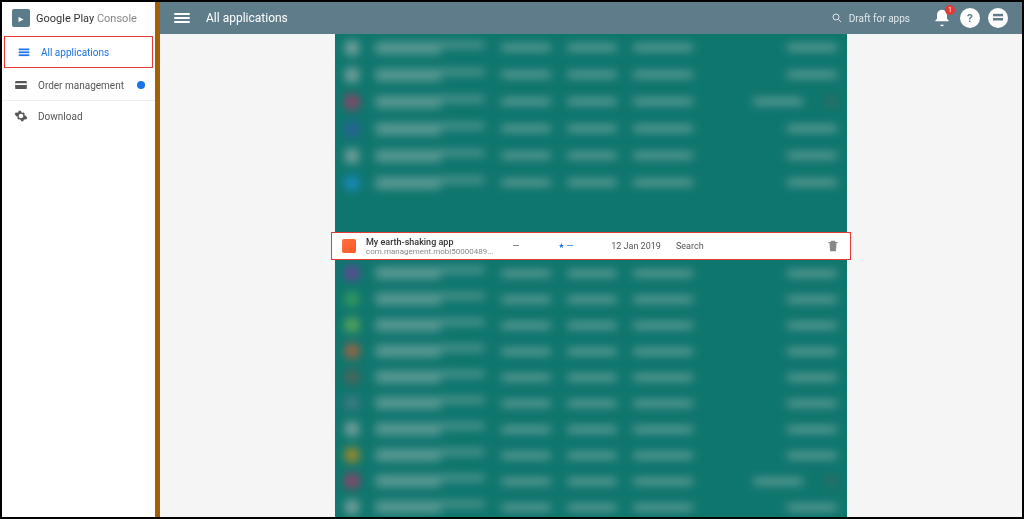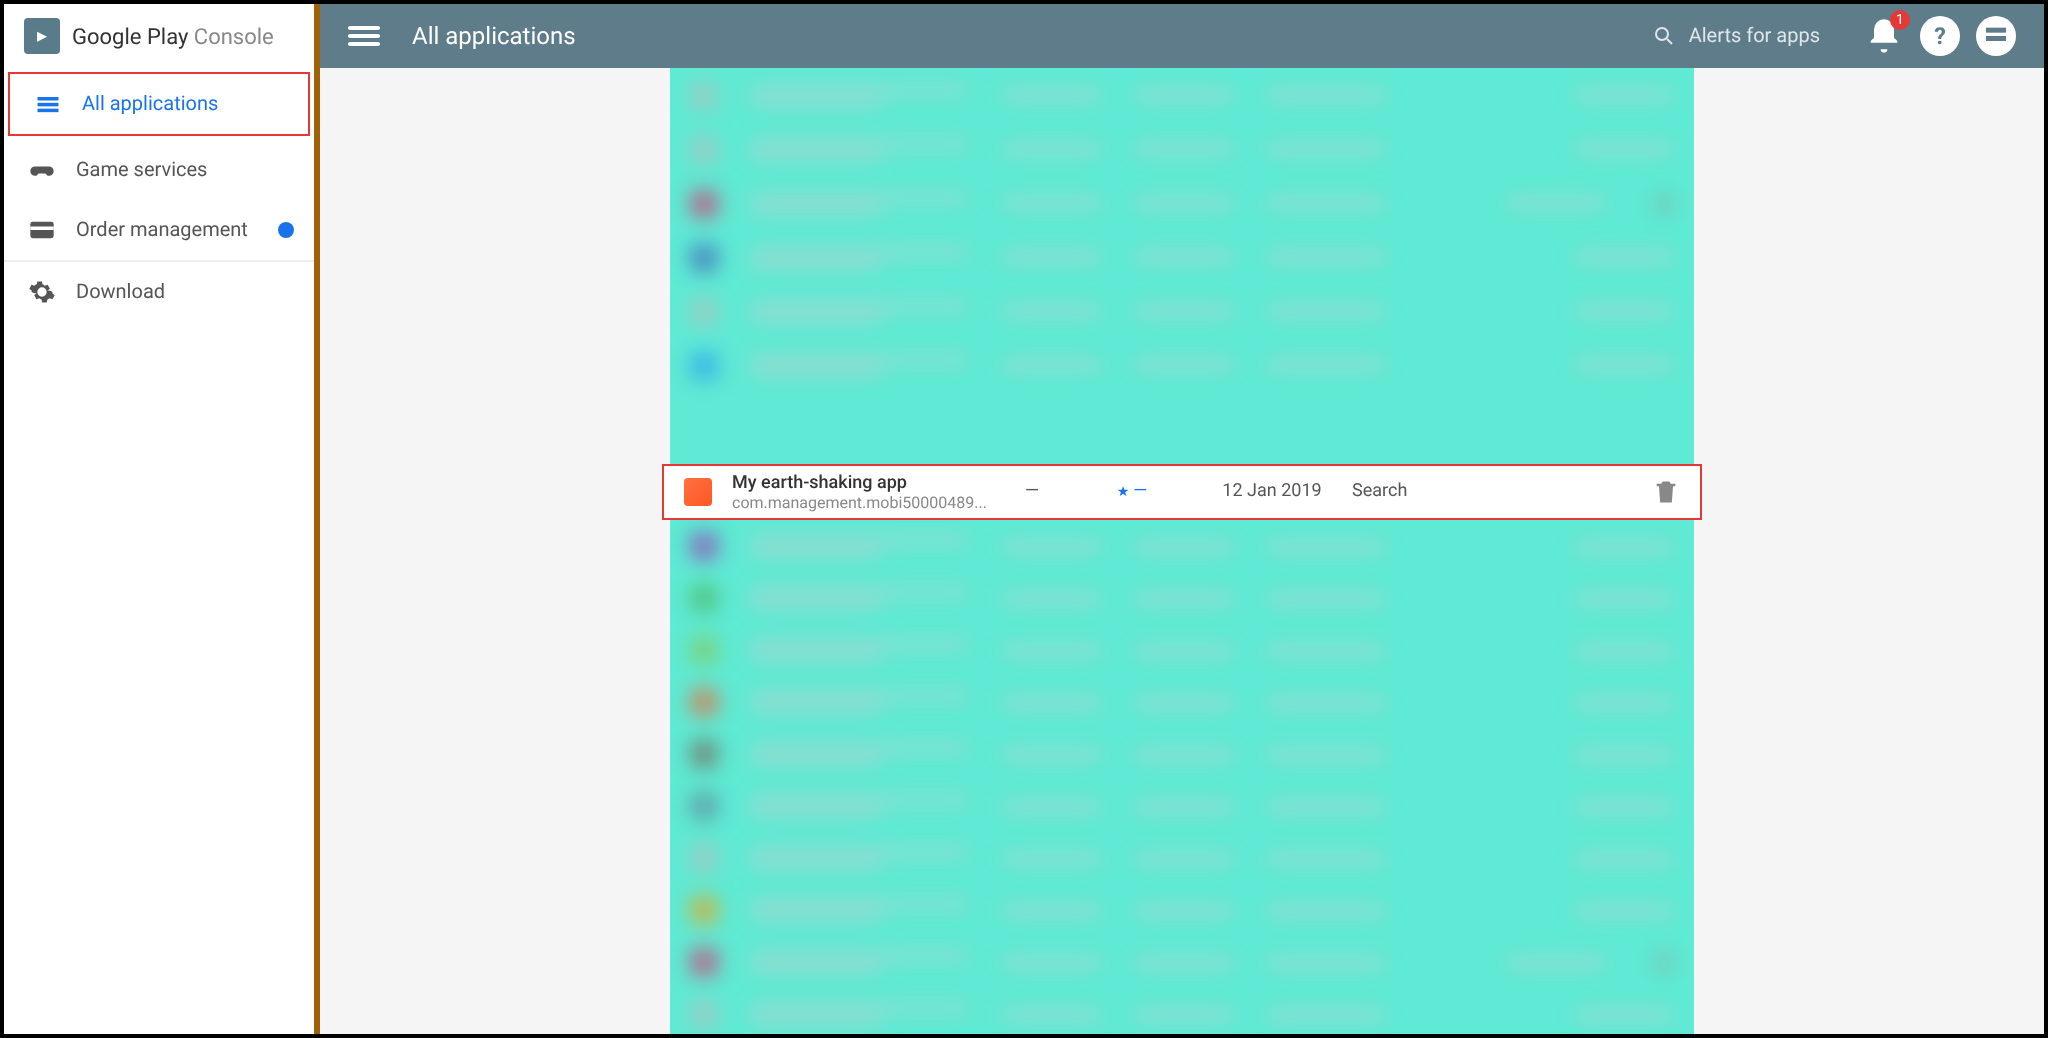--- a/index.html
+++ b/index.html
@@ -1,20 +1,20 @@
 <!DOCTYPE html>
 <html><head>
   <meta charset="utf-8">
   <style>
     * { margin: 0; padding: 0; box-sizing: border-box; font-family: Roboto, Arial, sans-serif; }
     body { width: 1024px; height: 519px; overflow: hidden; background: #f5f5f5; border: 2px solid #000; }
     .app { display: flex; height: 100%; }
 
     
-    .sidebar { width: 158px; background: #fff; border-right: 3px solid #a16207; display: flex; flex-direction: column; }
+    .sidebar { width: 158px; background: #fff; border-right: 5px solid #a16207; display: flex; flex-direction: column; }
     .sidebar-header { display: flex; align-items: center; padding: 8px 10px; height: 32px; }
     .sidebar-logo { width: 18px; height: 18px; background: #5a7b8a; border-radius: 2px; display: flex; align-items: center; justify-content: center; margin-right: 6px; }
     .sidebar-logo::before { content: "▸"; color: #fff; font-size: 10px; }
     .sidebar-title { font-size: 11px; color: #333; }
     .sidebar-title .light { color: #888; }
     .sidebar-item { display: flex; align-items: center; padding: 8px 12px; font-size: 10px; color: #555; cursor: pointer; position: relative; }
     .sidebar-item.active { color: #1a73e8; }
     .sidebar-item.highlighted { border: 1px solid #e53935; margin: 2px 2px; }
     .sidebar-item .si-icon { width: 14px; height: 14px; margin-right: 10px; display: flex; align-items: center; justify-content: center; }
     .sidebar-item .si-badge { position: absolute; right: 10px; width: 8px; height: 8px; background: #1a73e8; border-radius: 50%; }
@@ -28,21 +28,21 @@
     .topbar-title { font-size: 12px; flex: 0 0 auto; }
     .topbar-spacer { flex: 1; }
     .topbar-search { display: flex; align-items: center; font-size: 10px; color: #dfe7eb; margin-right: 14px; cursor: pointer; }
     .topbar-search .lens { width: 12px; height: 12px; margin-right: 6px; }
     .topbar-icon { width: 20px; height: 20px; display: flex; align-items: center; justify-content: center; margin-left: 8px; position: relative; cursor: pointer; }
     .topbar-icon.circle { background: #fff; border-radius: 50%; color: #5f7c8a; }
     .bell-badge { position: absolute; top: -3px; right: -3px; background: #e53935; color: #fff; font-size: 7px; width: 10px; height: 10px; border-radius: 50%; display: flex; align-items: center; justify-content: center; }
 
     
     .content { flex: 1; position: relative; display: flex; justify-content: center; overflow: hidden; }
-    .table-panel { width: 512px; background: #5eead4; margin-top: 0; position: relative; height: 100%; }
+    .table-panel { width: 512px; background: #0f766e; margin-top: 0; position: relative; height: 100%; }
     .blurred-rows { position: absolute; left: 0; right: 0; display: flex; flex-direction: column; filter: blur(5px); opacity: 0.6; }
     .blurred-rows.top { top: 0; height: 200px; }
     .blurred-rows.bottom { top: 226px; bottom: 0; }
     .br-row { display: flex; align-items: center; padding: 6px 10px; gap: 16px; height: 27px; }
     .br-icon { width: 14px; height: 14px; border-radius: 2px; background: #bbb; flex-shrink: 0; }
     .br-name { width: 110px; display: flex; flex-direction: column; gap: 2px; }
     .br-line { height: 4px; background: #ccc; border-radius: 2px; }
     .br-line.short { width: 60%; }
     .br-col { width: 50px; height: 5px; background: #ccc; border-radius: 2px; }
     .br-col2 { width: 60px; height: 5px; background: #ccc; border-radius: 2px; }
@@ -84,28 +84,20 @@
       <span class="si-icon">
         <svg viewBox="0 0 24 24" fill="currentColor">
             <rect x="3" y="6" width="18" height="3"></rect>
             <rect x="3" y="11" width="18" height="3"></rect>
             <rect x="3" y="16" width="18" height="3"></rect>
           </svg>
       </span>
       <span>All applications</span>
     </div>
 
-    <div class="sidebar-item">
-      <span class="si-icon">
-        <svg viewBox="0 0 24 24" fill="currentColor">
-            <path d="M6 9h12a4 4 0 014 4 4 4 0 01-4 4c-1.5 0-2.5-1-3-2h-6c-.5 1-1.5 2-3 2a4 4 0 01-4-4 4 4 0 014-4z"></path>
-          </svg>
-      </span>
-      <span>Game services</span>
-    </div>
 
     <div class="sidebar-item">
       <span class="si-icon">
         <svg viewBox="0 0 24 24" fill="currentColor">
             <rect x="2" y="5" width="20" height="14" rx="2"></rect>
             <rect x="2" y="9" width="20" height="3" fill="#fff"></rect>
           </svg>
       </span>
       <span>Order management</span>
       <span class="si-badge"></span>
@@ -134,21 +126,21 @@
       </div>
       <div class="topbar-title">All applications</div>
       <div class="topbar-spacer"></div>
       <div class="topbar-search">
         <span class="lens">
           <svg viewBox="0 0 24 24" fill="none" stroke="currentColor" stroke-width="2">
               <circle cx="10" cy="10" r="6"></circle>
               <line x1="15" y1="15" x2="20" y2="20"></line>
             </svg>
         </span>
-        <span>Alerts for apps</span>
+        <span>Draft for apps</span>
       </div>
       <div class="topbar-icon">
         <svg viewBox="0 0 24 24" fill="#fff">
             <path d="M12 2a6 6 0 00-6 6v5l-2 2v1h16v-1l-2-2V8a6 6 0 00-6-6zm0 20a2 2 0 002-2h-4a2 2 0 002 2z"></path>
           </svg>
         <span class="bell-badge">1</span>
       </div>
       <div class="topbar-icon circle">
         <svg viewBox="0 0 24 24" fill="currentColor">
             <text x="12" y="17" text-anchor="middle" font-size="14" font-weight="bold">?</text>

